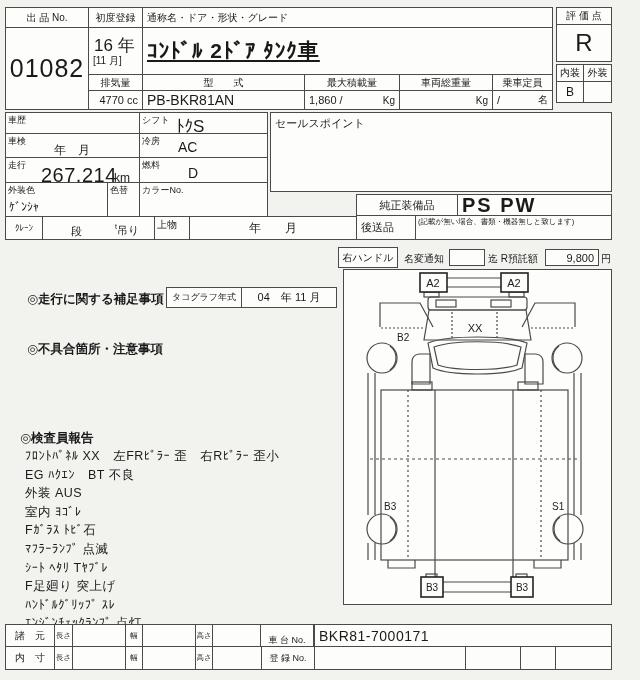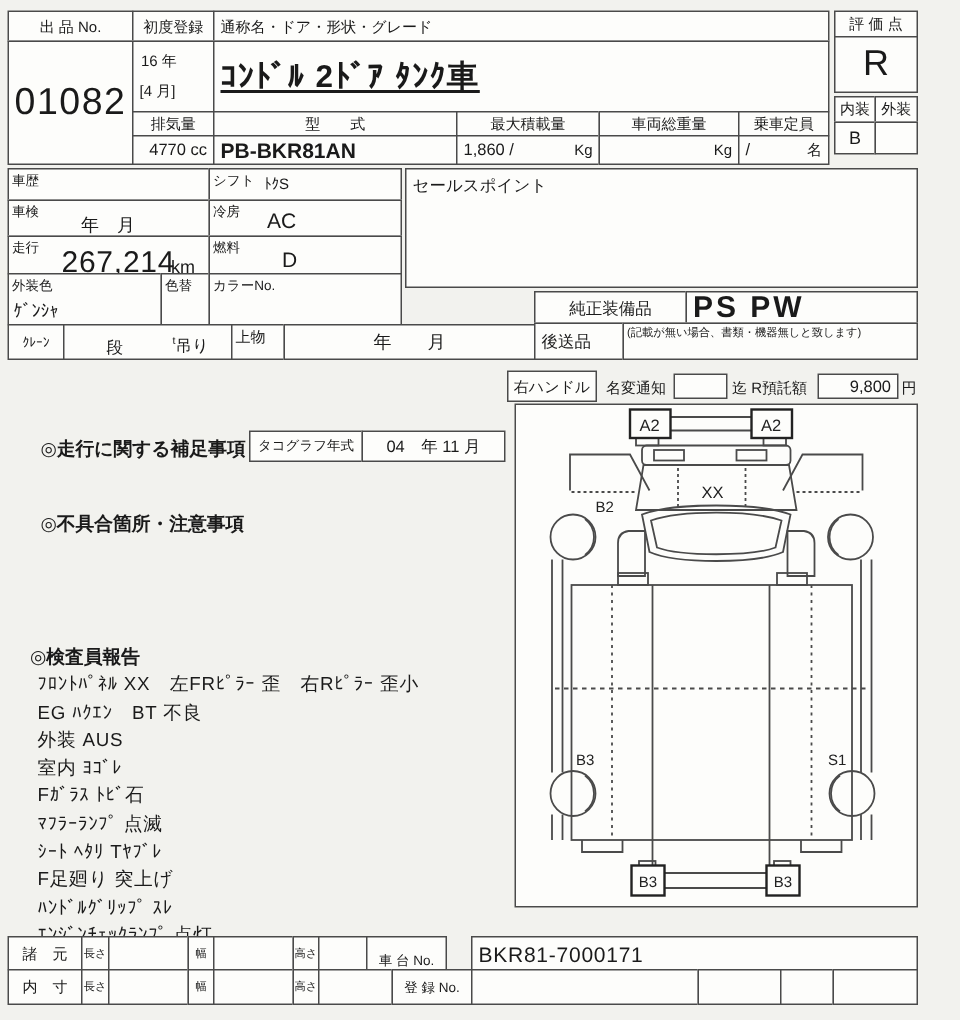--- a/index.html
+++ b/index.html
@@ -15,21 +15,21 @@
     position:absolute;
     border:1px solid #4a4a4a;
     background:#fdfdfb;
   }
   .txt { position:absolute; background:transparent; }
   .ctr { display:flex; align-items:center; justify-content:center; }
   .lft { display:flex; align-items:center; justify-content:flex-start; padding-left:4px; }
   .rgt { display:flex; align-items:center; justify-content:flex-end; padding-right:4px; }
   .between { display:flex; align-items:center; justify-content:space-between; padding:0 4px; }
   .corner { position:absolute; top:1px; left:2px; font-size:9px; white-space:nowrap; } .f9 { font-size:9px; } .f10 { font-size:10px; }
-  .f11 { font-size:11px; } .f12 { font-size:12px; } .f13 { font-size:10px;text-align:right; }
+  .f11 { font-size:11px; } .f12 { font-size:12px; } .f13 { font-size:17px;text-align:right; }
   .f14 { font-size:14px; } .f16 { font-size:20px; }
   .big { font-size:25px; letter-spacing:1px; }
   .name-big { font-size:21px; font-weight:bold; letter-spacing:1px; white-space:nowrap; }
   .grade-big { font-size:24px; }
   .unit { font-size:12px;text-align:right; }
   .report-line { font-size:12.5px; line-height:18.6px; white-space:nowrap; letter-spacing:0.5px; }
   .vstack { font-size:7.5px; line-height:8px; word-break:break-all;
             display:flex; align-items:center; justify-content:center; text-align:center; }
   .note-title { font-size:12.5px; font-weight:bold; white-space:nowrap; }
   svg text { font-family:"Liberation Sans","DejaVu Sans",sans-serif; fill:#222; }
@@ -39,31 +39,31 @@
 </style>
 </head>
 <body>
 
 <div class="cell ctr f10" style="left:5px;top:7px;width:84px;height:21px;">出 品 No.</div>
 <div class="cell ctr big" style="left:5px;top:27px;width:84px;height:83px;">01082</div>
 
 <div class="cell ctr f10" style="left:88px;top:7px;width:55px;height:21px;">初度登録</div>
 <div class="cell" style="left:88px;top:27px;width:55px;height:48px;">
   <div class="f13" style="position:absolute;top:6px;left:5px;">16 年</div>
-  <div class="f10" style="position:absolute;top:26px;left:4px;">[4 月]</div>
+  <div class="f10" style="position:absolute;top:26px;left:4px;">[11 月]</div>
 </div>
 
 <div class="cell lft f10" style="left:142px;top:7px;width:411px;height:21px;">通称名・ドア・形状・グレード</div>
 <div class="cell lft name-big" style="left:142px;top:27px;width:411px;height:48px;text-decoration:underline;">ｺﾝﾄﾞﾙ 2ﾄﾞｱ ﾀﾝｸ車</div>
 
 <div class="cell ctr f10" style="left:88px;top:74px;width:55px;height:17px;">排気量</div>
 <div class="cell rgt f11" style="left:88px;top:90px;width:55px;height:20px;">4770 cc</div>
 
 <div class="cell ctr f10" style="left:142px;top:74px;width:163px;height:17px;">型　　式</div>
-<div class="cell lft f14" style="left:142px;top:90px;width:163px;height:20px;font-weight:bold;">PB-BKR81AN</div>
+<div class="cell lft f14" style="left:142px;top:90px;width:163px;height:20px;">PB-BKR81AN</div>
 
 <div class="cell ctr f10" style="left:304px;top:74px;width:96px;height:17px;">最大積載量</div>
 <div class="cell between" style="left:304px;top:90px;width:96px;height:20px;">
   <span class="f11">1,860 /</span>
   <span class="f10">Kg</span>
 </div>
 
 <div class="cell ctr f10" style="left:399px;top:74px;width:94px;height:17px;">車両総重量</div>
 <div class="cell rgt f10" style="left:399px;top:90px;width:94px;height:20px;">Kg</div>
 
@@ -249,21 +249,21 @@
   </svg>
 </div>
 
 <div class="cell ctr f10" style="left:5px;top:624px;width:50px;height:23px;">諸　元</div>
 <div class="cell vstack" style="left:54px;top:624px;width:19px;height:23px;">長さ</div>
 <div class="cell" style="left:72px;top:624px;width:54px;height:23px;"></div>
 <div class="cell vstack" style="left:125px;top:624px;width:18px;height:23px;">幅</div>
 <div class="cell" style="left:142px;top:624px;width:54px;height:23px;"></div>
 <div class="cell vstack" style="left:195px;top:624px;width:18px;height:23px;">高さ</div>
 <div class="cell" style="left:212px;top:624px;width:50px;height:23px;"></div>
-<div class="cell ctr f9" style="left:244px;top:624px;width:54px;height:33px;">車 台 No.</div>
+<div class="cell ctr f9" style="left:260px;top:624px;width:54px;height:33px;">車 台 No.</div>
 <div class="cell lft f14" style="left:314px;top:624px;width:298px;height:23px;letter-spacing:0.5px;">BKR81-7000171</div>
 
 <div class="cell ctr f10" style="left:5px;top:646px;width:50px;height:24px;">内　寸</div>
 <div class="cell vstack" style="left:54px;top:646px;width:19px;height:24px;">長さ</div>
 <div class="cell" style="left:72px;top:646px;width:54px;height:24px;"></div>
 <div class="cell vstack" style="left:125px;top:646px;width:18px;height:24px;">幅</div>
 <div class="cell" style="left:142px;top:646px;width:54px;height:24px;"></div>
 <div class="cell vstack" style="left:195px;top:646px;width:18px;height:24px;">高さ</div>
 <div class="cell" style="left:212px;top:646px;width:50px;height:24px;"></div>
 <div class="cell ctr f9" style="left:261px;top:646px;width:54px;height:24px;">登 録 No.</div>

